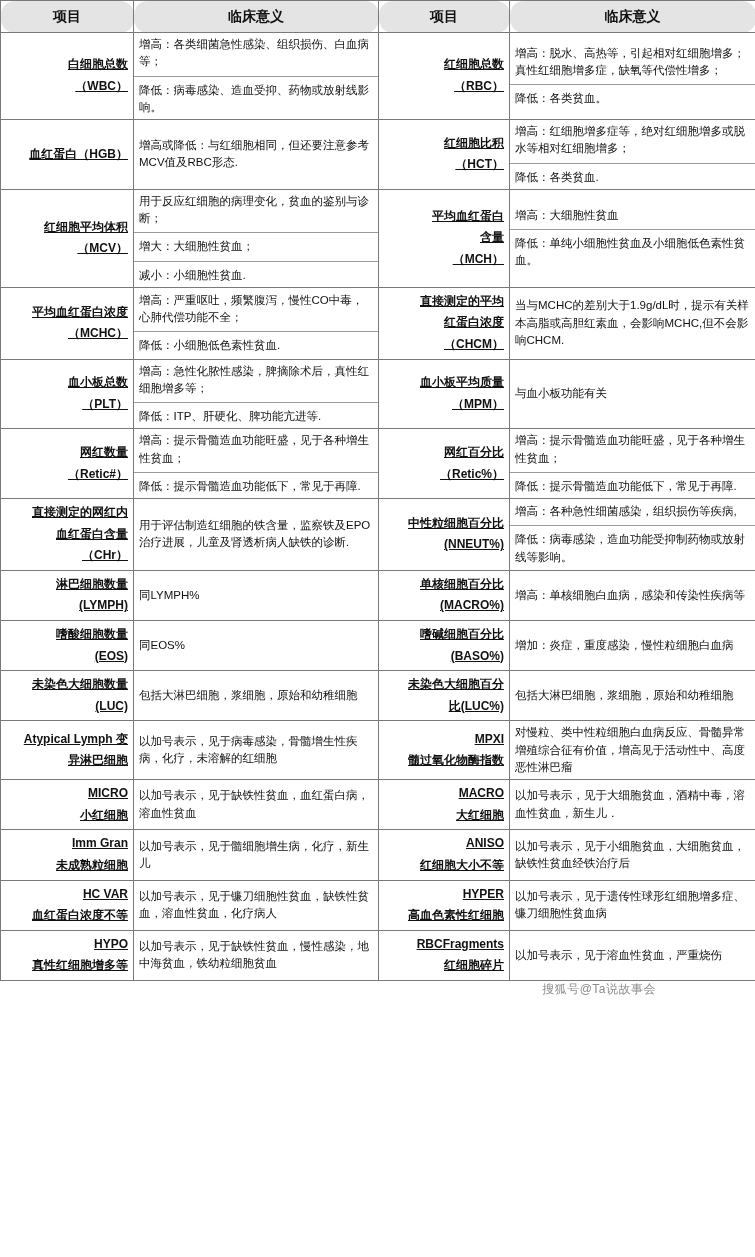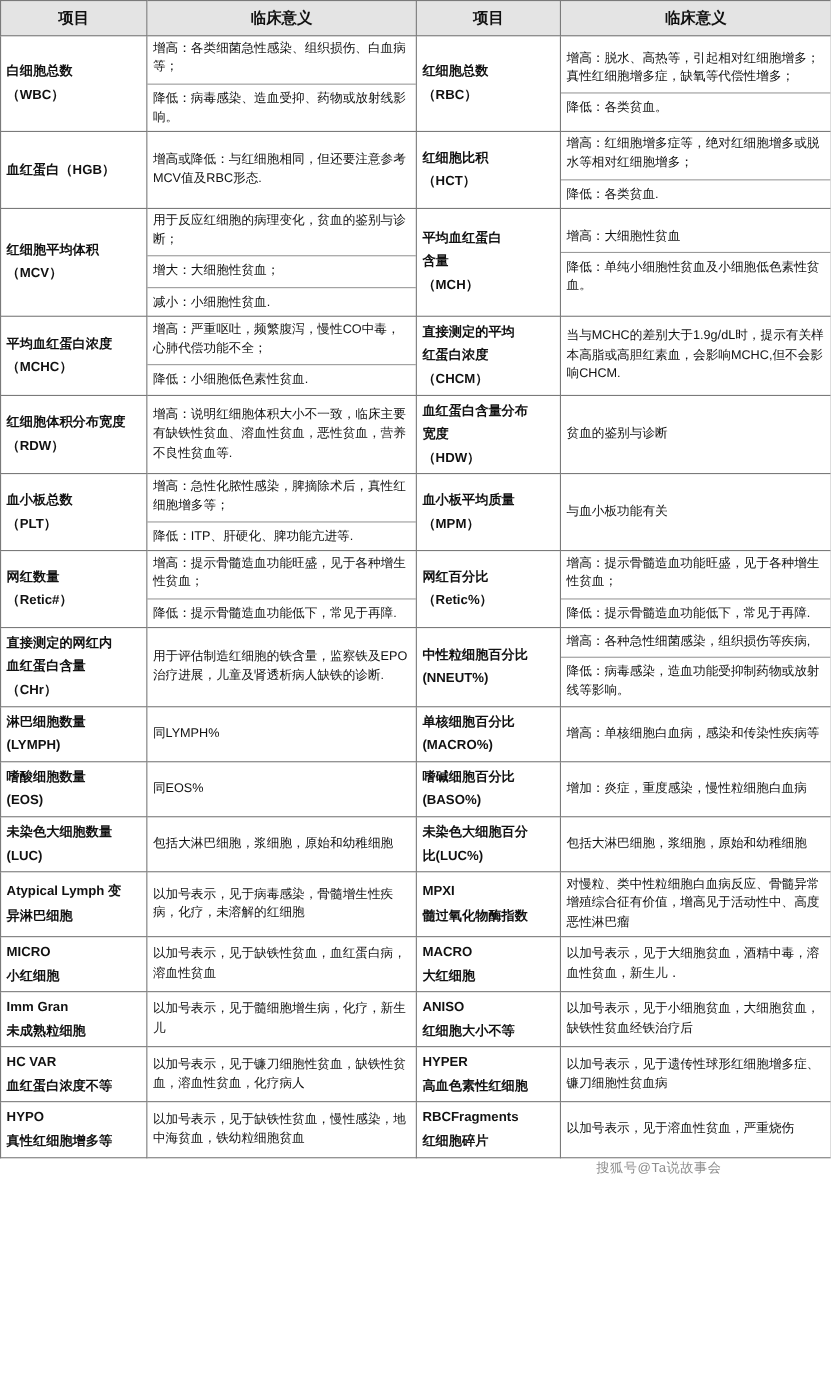--- a/index.html
+++ b/index.html
@@ -33,27 +33,29 @@
     font-size: 11.5px;
     line-height: 1.45;
   }
   thead th {
     background: #e4e4e4;
     text-align: center;
     font-weight: bold;
     font-size: 14px;
     height: 32px;
     padding: 4px 5px;
+    border-radius: 14px;
   }
   td.name {
-    text-align: left;
+    text-align: right;
     font-weight: bold;
     font-size: 12px;
     line-height: 1.8;
     background: #ffffff;
+    text-decoration: underline;
   }
   td.mean {
     text-align: left;
     font-size: 11.5px;
     line-height: 1.5;
   }
   td.mean .ln { display: block; }
   .sep-line {
     display: block;
     border-top: 1px solid #9a9a9a;
@@ -170,37 +172,20 @@
             <span class="sub">直接测定的平均</span>
             <span class="sub">红蛋白浓度</span>
             <span class="sub">（CHCM）</span>
           </td>
           <td class="mean">
             <span class="ln">当与MCHC的差别大于1.9g/dL时，提示有关样本高脂或高胆红素血，会影响MCHC,但不会影响CHCM.</span>
           </td>
         </tr>
         <tr>
           <td class="name">
-            <span class="sub">红细胞体积分布宽度</span>
-            <span class="sub">（RDW）</span>
-          </td>
-          <td class="mean">
-            <span class="ln">增高：说明红细胞体积大小不一致，临床主要有缺铁性贫血、溶血性贫血，恶性贫血，营养不良性贫血等.</span>
-          </td>
-          <td class="name">
-            <span class="sub">血红蛋白含量分布</span>
-            <span class="sub">宽度</span>
-            <span class="sub">（HDW）</span>
-          </td>
-          <td class="mean">
-            <span class="ln">贫血的鉴别与诊断</span>
-          </td>
-        </tr>
-        <tr>
-          <td class="name">
             <span class="sub">血小板总数</span>
             <span class="sub">（PLT）</span>
           </td>
           <td class="mean">
             <span class="ln">增高：急性化脓性感染，脾摘除术后，真性红细胞增多等；</span>
             <span class="sep-line"></span>
             <span class="ln">降低：ITP、肝硬化、脾功能亢进等.</span>
           </td>
           <td class="name">
             <span class="sub">血小板平均质量</span>

